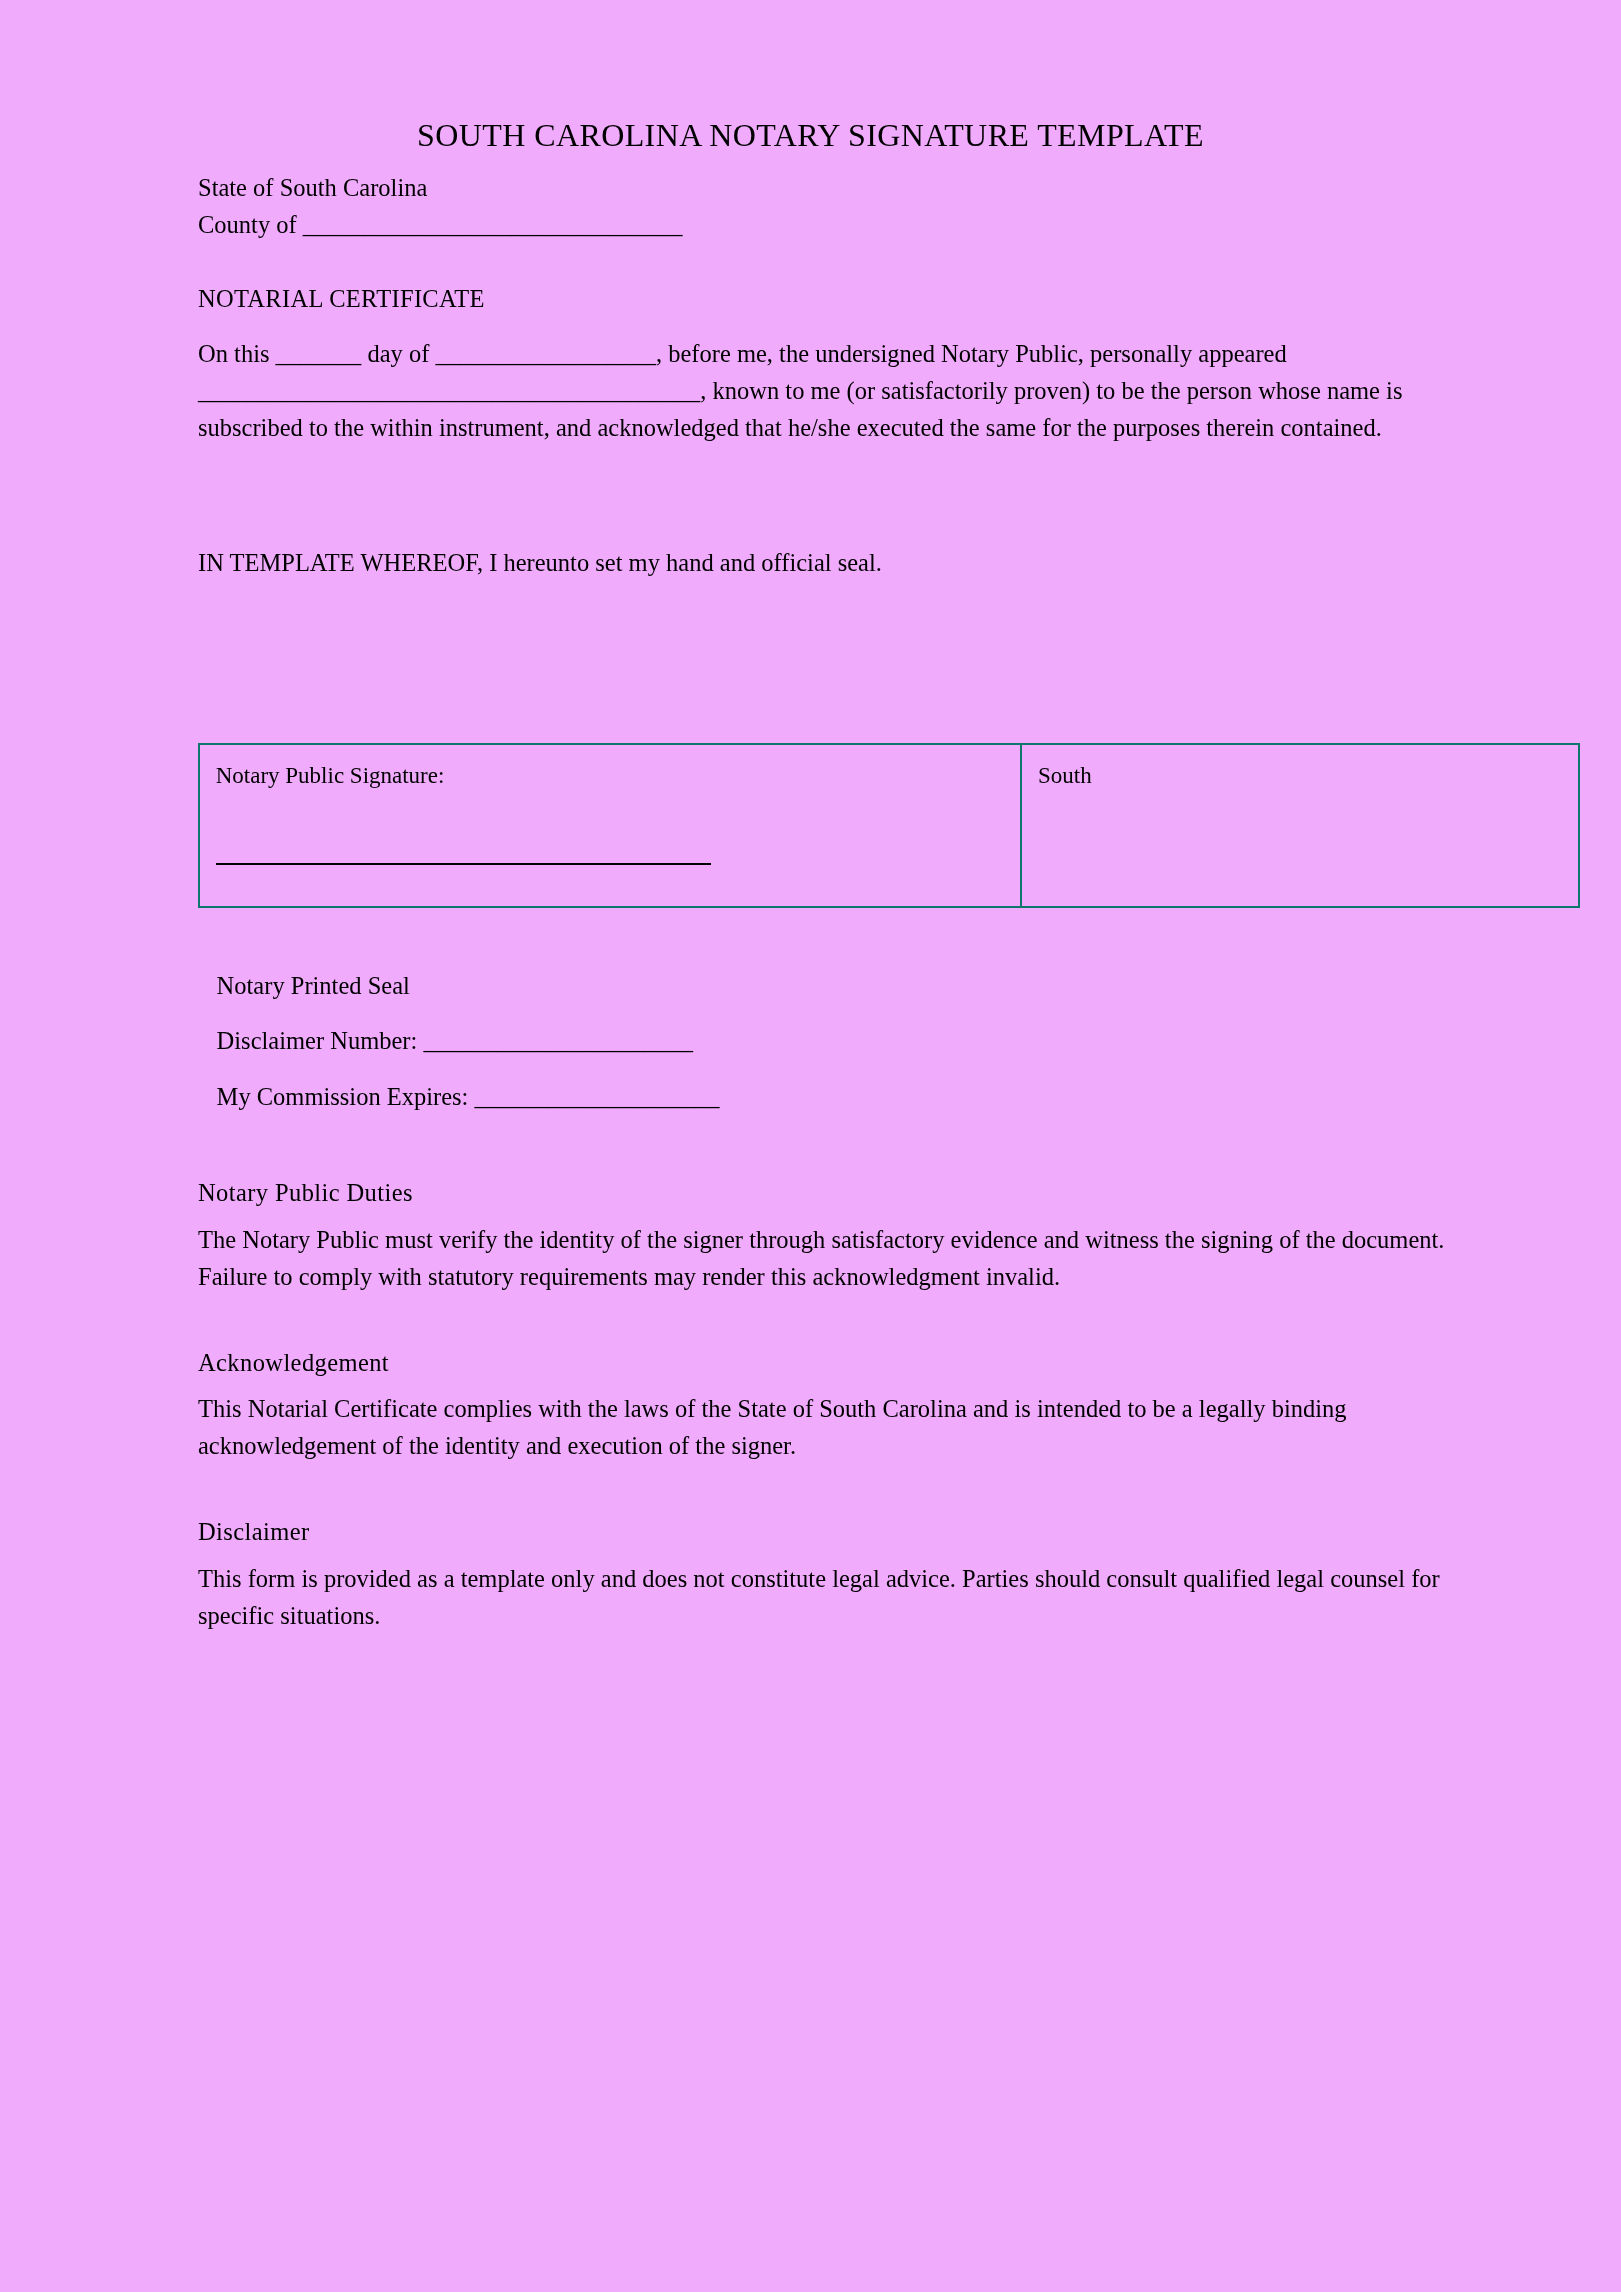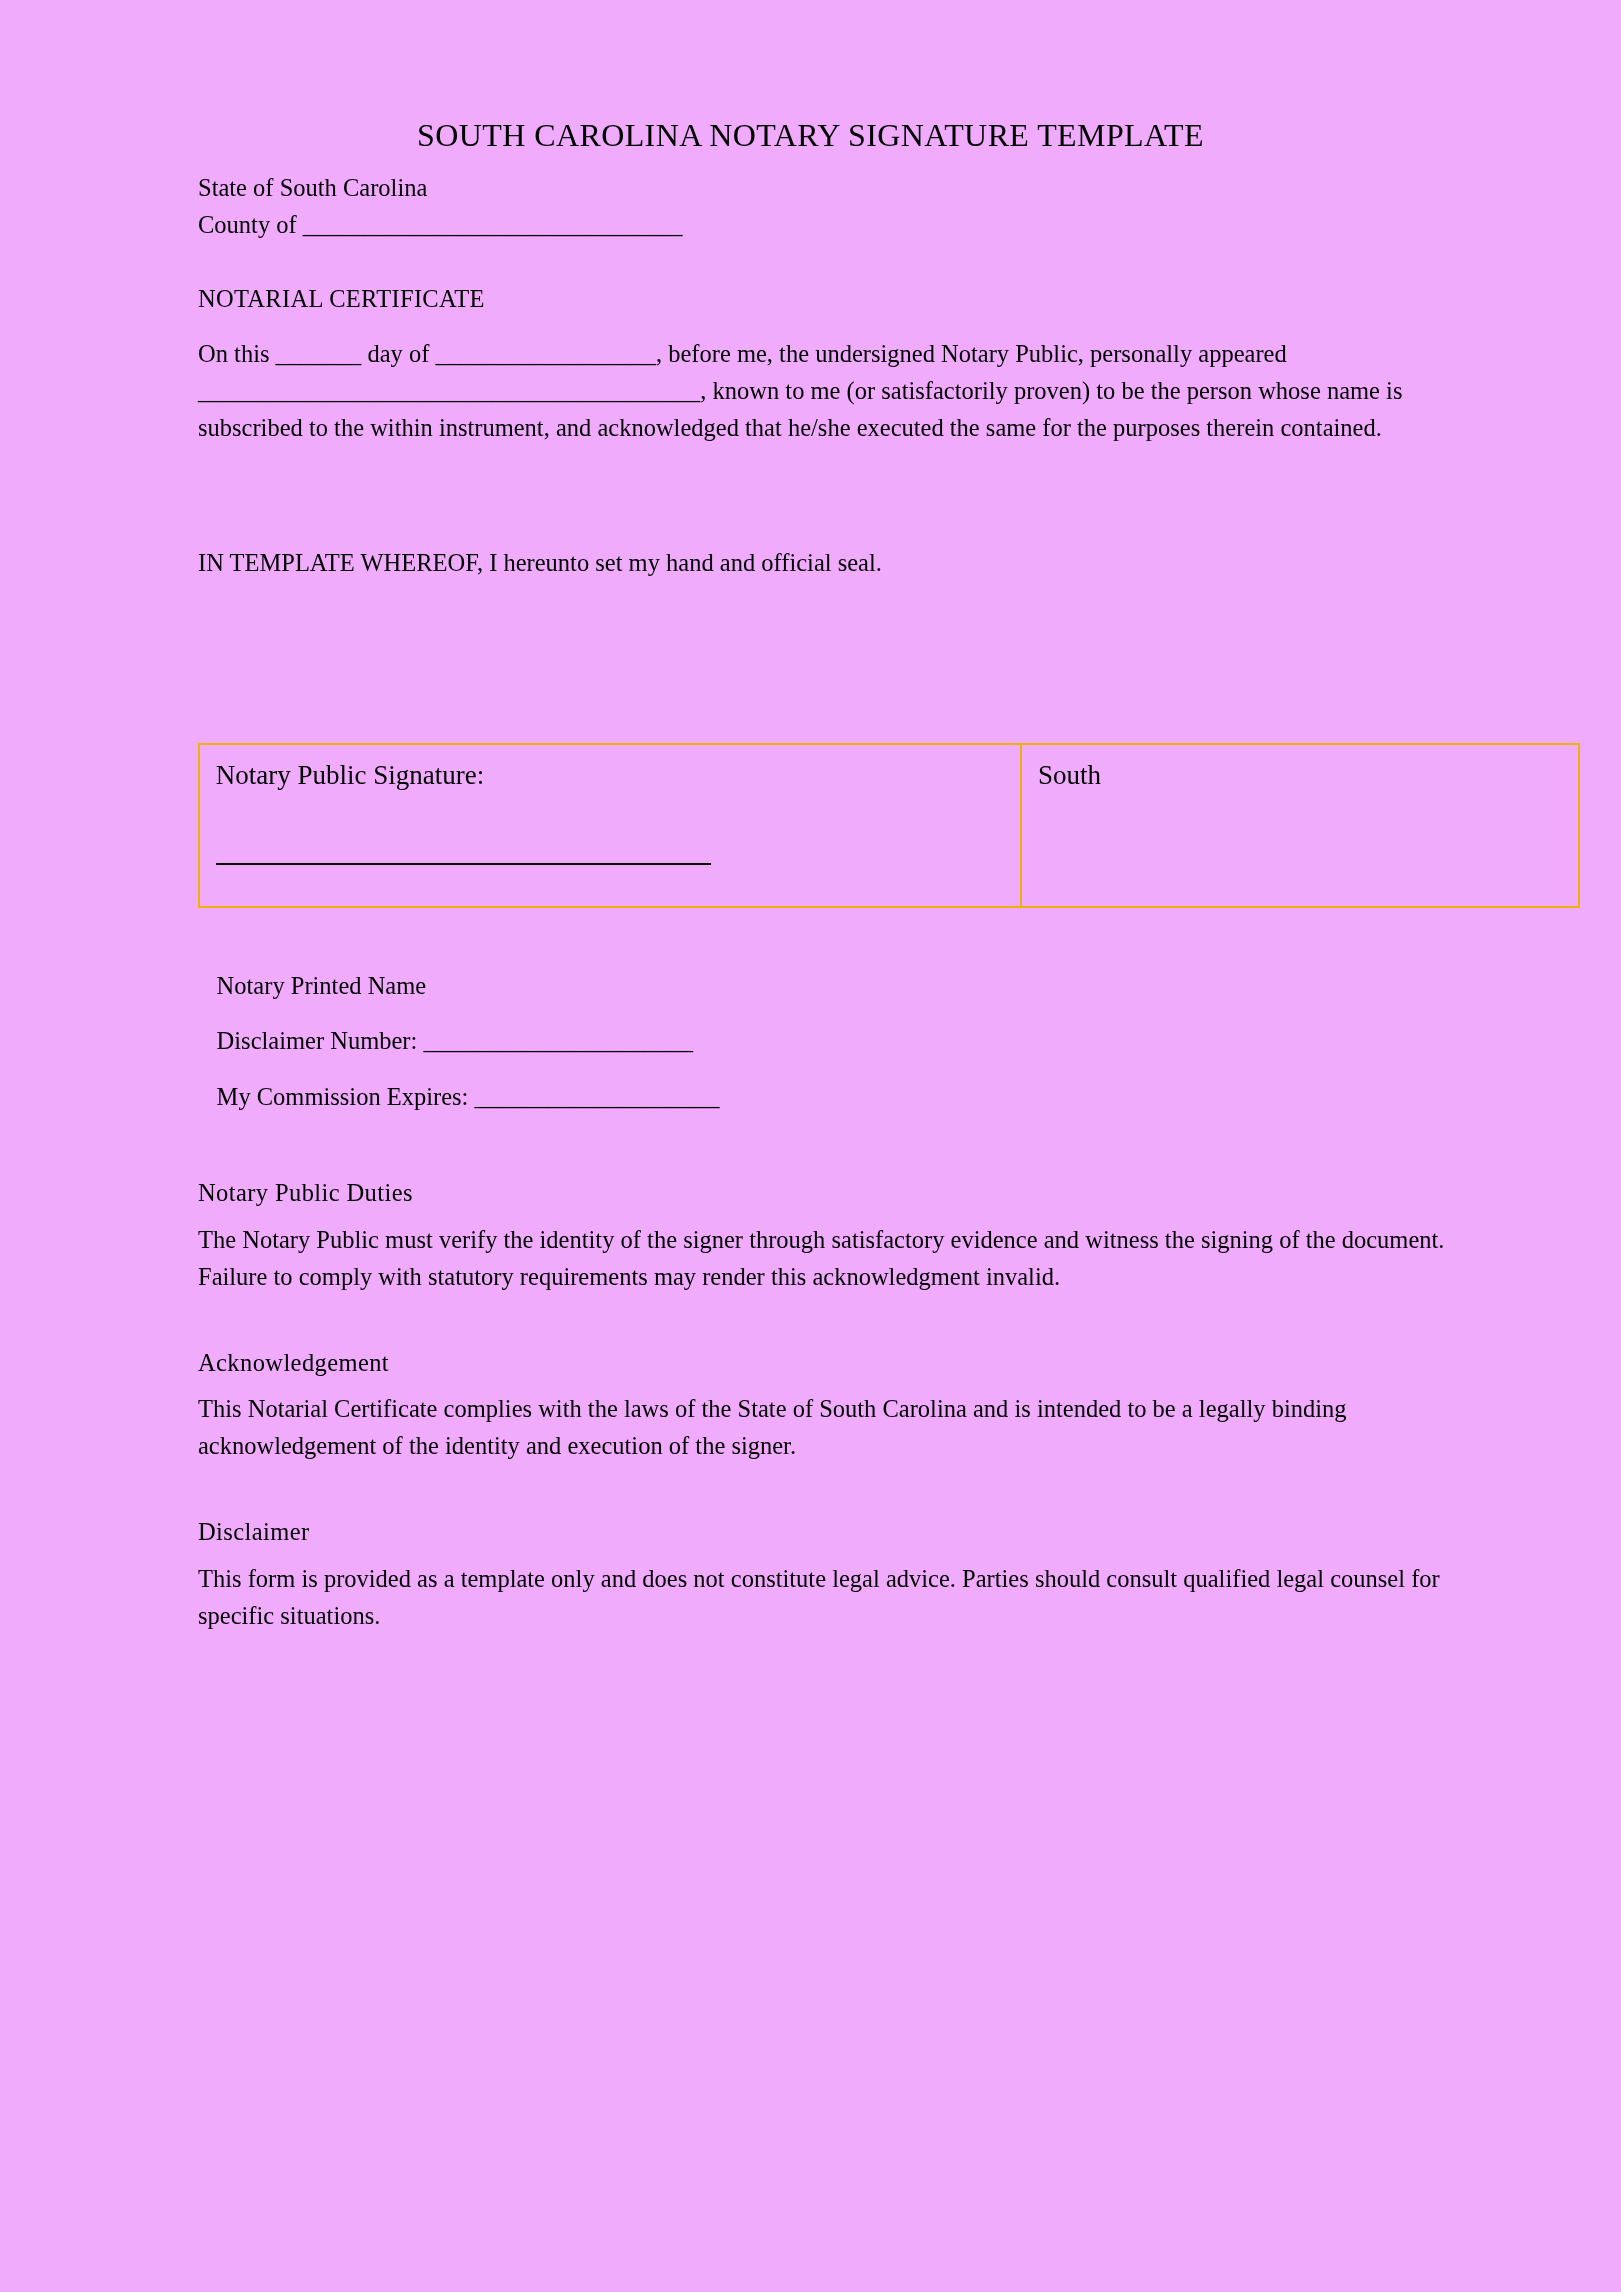--- a/index.html
+++ b/index.html
@@ -66,24 +66,24 @@
   }
 
   
   .sig-table {
     width: 1313px;
     border-collapse: collapse;
     table-layout: fixed;
     margin: 0;
   }
   .sig-table td {
-    border: 2px solid #eab308;
+    border: 2px solid #0f766e;
     vertical-align: top;
     padding: 13.7px 15.7px 9.8px 15.7px;
-    font-size: 27px;
+    font-size: 23px;
     line-height: 33px;
     height: 137px;
   }
   .sig-cell { width: 789px; position: relative; }
   .seal-cell { width: 524px; }
   .sig-underline {
     display: block;
     margin-top: 71px;
     width: 495px;
     border-bottom: 2px solid #000000;
@@ -152,21 +152,21 @@
           <td class="seal-cell">
             <span>South</span>
           </td>
         </tr>
       </tbody>
     </table>
 
     <div class="spacer-lg"></div>
 
     <div class="indent-block">
-      <div class="row">Notary Printed Name</div>
+      <div class="row">Notary Printed Seal</div>
       <div class="row">Disclaimer Number: ______________________</div>
       <div class="row">My Commission Expires: ____________________</div>
     </div>
 
     <div class="spacer-lg"></div>
 
     <div class="section">
       <div class="section-head">Notary Public Duties</div>
       <p class="section-body">The Notary Public must verify the identity of the signer through satisfactory evidence and witness the signing of the document. Failure to comply with statutory requirements may render this acknowledgment invalid.</p>
     </div>

